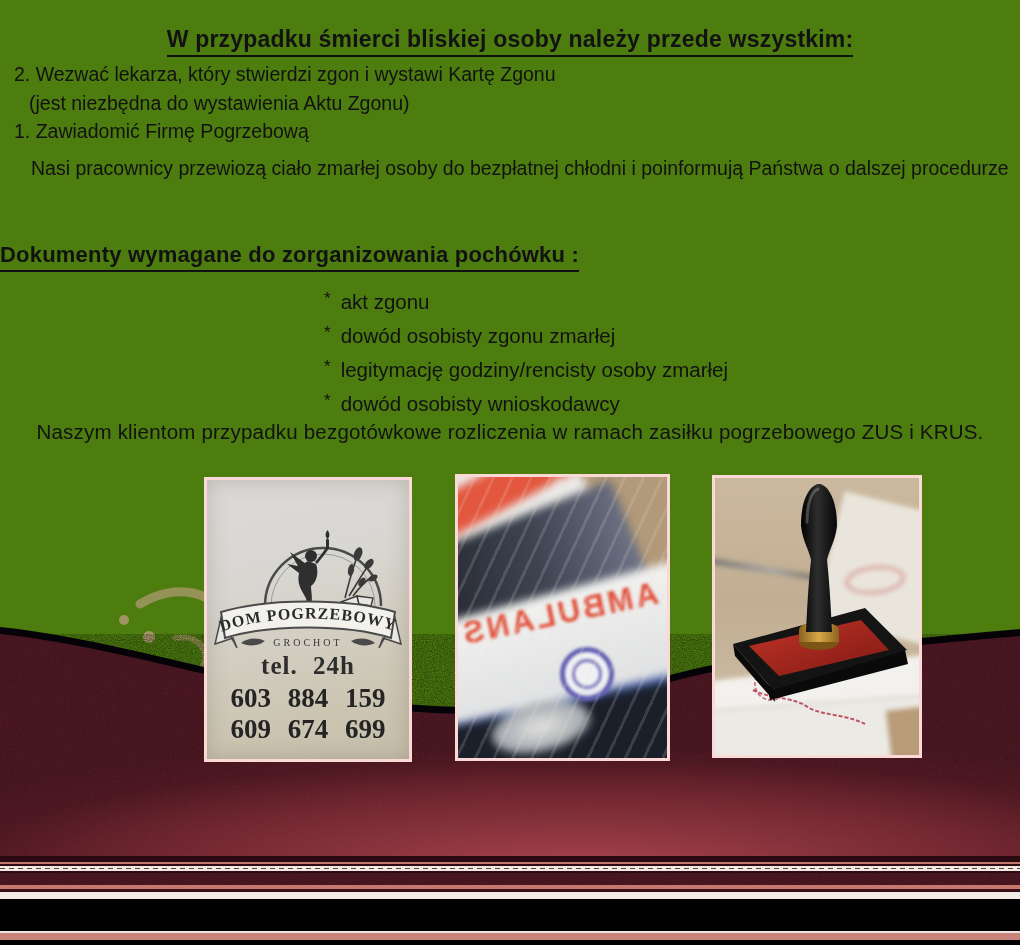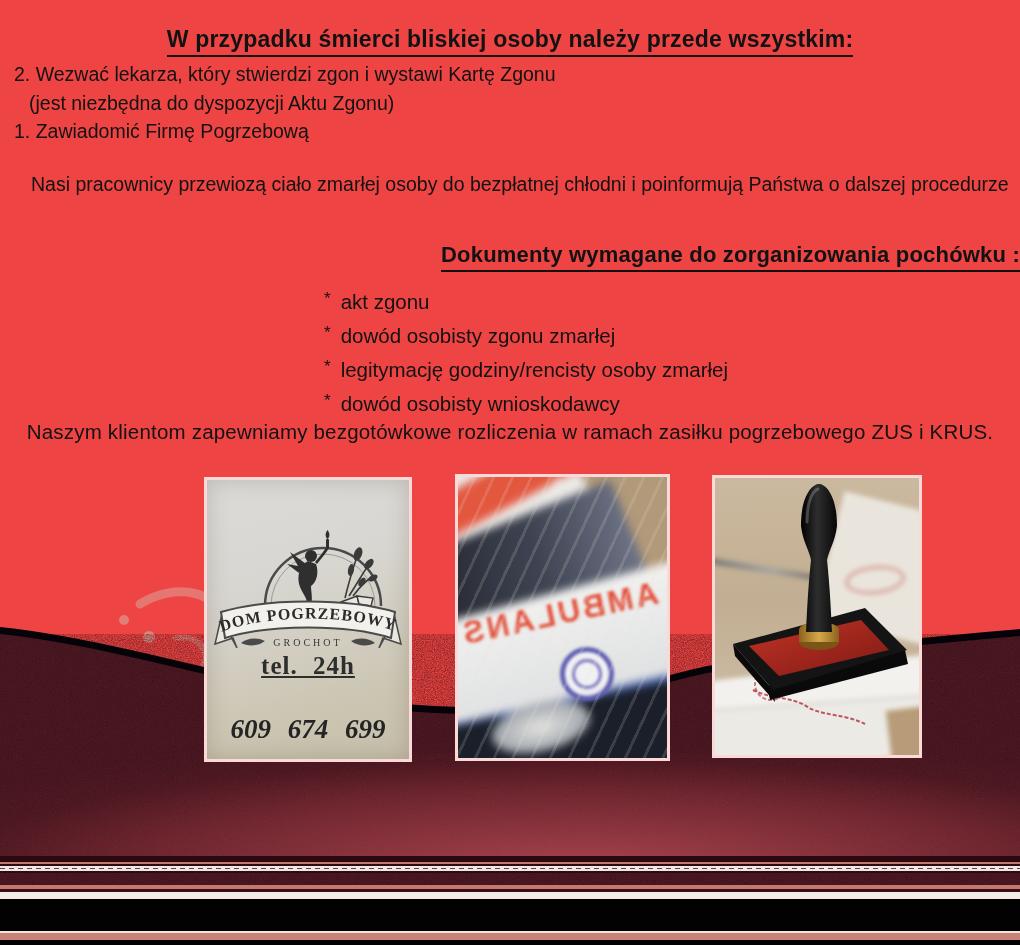--- a/index.html
+++ b/index.html
@@ -1,26 +1,26 @@
 <!DOCTYPE html>
 <html><head>
 <meta charset="utf-8">
 <style>
   html,body{margin:0;padding:0;background:#666;}
-  .page{position:relative;width:1020px;height:945px;margin:0 auto;background:#ef4444;
+  .page{position:relative;width:1020px;height:945px;margin:0 auto;background:#4d7c0f;
         overflow:hidden;font-family:"Liberation Sans",sans-serif;color:#121212;}
 
   
   .main-title{position:absolute;top:11px;left:0;width:100%;text-align:center;
     font-size:23px;font-weight:bold;letter-spacing:.2px;}
   .main-title span{display:inline-block;border-bottom:2px solid #111;padding-bottom:2px;}
   .steps{position:absolute;top:60px;left:14px;width:1000px;font-size:19.5px;line-height:28.5px;}
   .step.indent{padding-left:15px;}
-  .step.note-line{margin-top:24px;padding-left:17px;}
-  .docs-heading{position:absolute;top:224px;left:0;width:100%;text-align:right;
+  .step.note-line{margin-top:8px;padding-left:17px;}
+  .docs-heading{position:absolute;top:224px;left:0;width:100%;text-align:left;
     font-size:22px;font-weight:bold;letter-spacing:.2px;}
   .docs-heading span{display:inline-block;border-bottom:2px solid #111;padding-bottom:2px;}
   .docs{position:absolute;top:270px;left:308px;font-size:20.5px;line-height:32px;list-style:none;margin:16px;padding:0;}
   .docs .bullet{display:inline-block;margin-right:10px;position:relative;top:-5px;font-size:17px;}
   .note-text{position:absolute;top:420px;left:0;width:100%;text-align:center;font-size:20.5px;letter-spacing:.2px;}
 
   
   .swirl{position:absolute;left:80px;top:568px;width:180px;height:150px;}
 
   
@@ -45,23 +45,23 @@
   .st12{top:940px;height:5px;background:#000;}
 
   
   .photo{position:absolute;border:3px solid #FBD9D7;box-sizing:border-box;overflow:hidden;z-index:10;}
   .photo-sign{left:204px;top:477px;width:208px;height:285px;
     background:linear-gradient(165deg,#DCDBD9 0%,#D8D6D1 35%,#D2CDC0 58%,#CBC5B2 78%,#C6BFAC 100%);}
   .photo-sign::after{content:"";position:absolute;inset:0;box-shadow:inset 0 0 22px rgba(90,80,60,.25);}
   .sign-logo{position:absolute;left:0;top:18px;width:202px;height:150px;}
   .sign-tel{position:absolute;left:0;width:202px;text-align:center;
     font-family:"Liberation Serif",serif;color:#2D2D2D;}
-  .tel-label{top:172px;font-size:25px;font-weight:600;word-spacing:8px;letter-spacing:1px;text-decoration:underline;}
+  .tel-label{top:172px;font-size:25px;font-weight:600;word-spacing:8px;letter-spacing:1px;}
   .phone{font-size:27px;font-weight:600;word-spacing:10px;color:#242424;}
-  .phone1{top:203px;} .phone2{top:234px;font-style:italic;}
+  .phone1{top:203px;} .phone2{top:234px;}
 
   .photo-ambulance{left:455px;top:474px;width:215px;height:287px;background:#B29979;}
   .amb-blur{position:absolute;inset:-12px;filter:blur(4px);}
   .amb-blur div{position:absolute;}
   .amb-white-cab{left:-25px;top:-15px;width:170px;height:130px;transform:rotate(-28deg);background:#E9E7E5;}
   .amb-red1{left:-18px;top:2px;width:150px;height:40px;transform:rotate(-28deg);background:#E4573F;}
   .amb-red2{left:58px;top:52px;width:80px;height:22px;transform:rotate(-28deg);background:#E25640;opacity:.85;}
   .amb-stick1{left:103px;top:12px;width:6px;height:46px;transform:rotate(16deg);background:#EFEDEA;}
   .amb-stick2{left:120px;top:6px;width:5px;height:42px;transform:rotate(20deg);background:#EFEDEA;}
   .amb-mirror{left:128px;top:32px;width:36px;height:66px;border-radius:10px;transform:rotate(-10deg);background:#E0492F;}
@@ -101,37 +101,37 @@
 <body>
 
 <div class="page">
 
   <h1 class="main-title">
     <span>W przypadku śmierci bliskiej osoby należy przede wszystkim:</span>
   </h1>
 
   <div class="steps">
     <div class="step">2. Wezwać lekarza, który stwierdzi zgon i wystawi Kartę Zgonu</div>
-    <div class="step indent">(jest niezbędna do dyspozycji Aktu Zgonu)</div>
+    <div class="step indent">(jest niezbędna do wystawienia Aktu Zgonu)</div>
     <div class="step">1. Zawiadomić Firmę Pogrzebową</div>
     <div class="step note-line">Nasi  pracownicy przewiozą ciało zmarłej osoby do bezpłatnej chłodni i poinformują Państwa o dalszej procedurze</div>
   </div>
 
   <h2 class="docs-heading">
     <span>Dokumenty wymagane do zorganizowania pochówku :</span>
   </h2>
 
   <ul class="docs">
     <li><span class="bullet">*</span><span>akt zgonu</span></li>
     <li><span class="bullet">*</span><span>dowód osobisty zgonu zmarłej</span></li>
     <li><span class="bullet">*</span><span>legitymację godziny/rencisty osoby zmarłej</span></li>
     <li><span class="bullet">*</span><span>dowód osobisty wnioskodawcy</span></li>
   </ul>
 
-  <div class="note-text">Naszym klientom zapewniamy bezgotówkowe rozliczenia w ramach zasiłku pogrzebowego ZUS i KRUS.</div>
+  <div class="note-text">Naszym klientom przypadku bezgotówkowe rozliczenia w ramach zasiłku pogrzebowego ZUS i KRUS.</div>
 
   <svg class="swirl" viewBox="0 0 180 150">
     <path d="M60 36 C95 14 140 22 146 58 C151 88 128 112 100 118" stroke="#DCA89E" stroke-width="9" fill="none" opacity=".5" stroke-linecap="round"></path>
     <path d="M96 70 C118 66 132 84 122 100 C143 94 152 118 138 130" stroke="#D9A49A" stroke-width="6" fill="none" opacity=".45" stroke-linecap="round"></path>
     <circle cx="44" cy="52" r="5" fill="#D9A49A" opacity=".6"></circle>
     <circle cx="69" cy="69" r="6" fill="#D9A49A" opacity=".65"></circle>
     <path d="M70 128 C95 140 125 138 142 126" stroke="#E3B7AE" stroke-width="5" fill="none" opacity=".4" stroke-linecap="round"></path>
   </svg>
 
   <svg class="wave" viewBox="0 0 1020 350">
@@ -206,20 +206,21 @@
         </text>
       </g>
 
       <g>
         <path d="M58,143 C50,139 40,140 34,145 C41,149 52,148 58,143 Z" fill="#4A4A4A"></path>
         <path d="M144,143 C152,139 162,140 168,145 C161,149 150,148 144,143 Z" fill="#4A4A4A"></path>
         <text x="101" y="148" text-anchor="middle" font-family="Liberation Serif, serif" font-size="10" letter-spacing="3" fill="#3A3A3A">GROCHOT</text>
       </g>
     </svg>
     <div class="sign-tel tel-label">tel. 24h</div>
+    <div class="sign-tel phone phone1">603 884 159</div>
     <div class="sign-tel phone phone2">609 674 699</div>
   </div>
 
   <div class="photo photo-ambulance">
     <div class="amb-blur">
       <div class="amb-white-cab"></div>
       <div class="amb-red1"></div>
       <div class="amb-red2"></div>
       <div class="amb-stick1"></div>
       <div class="amb-stick2"></div>

